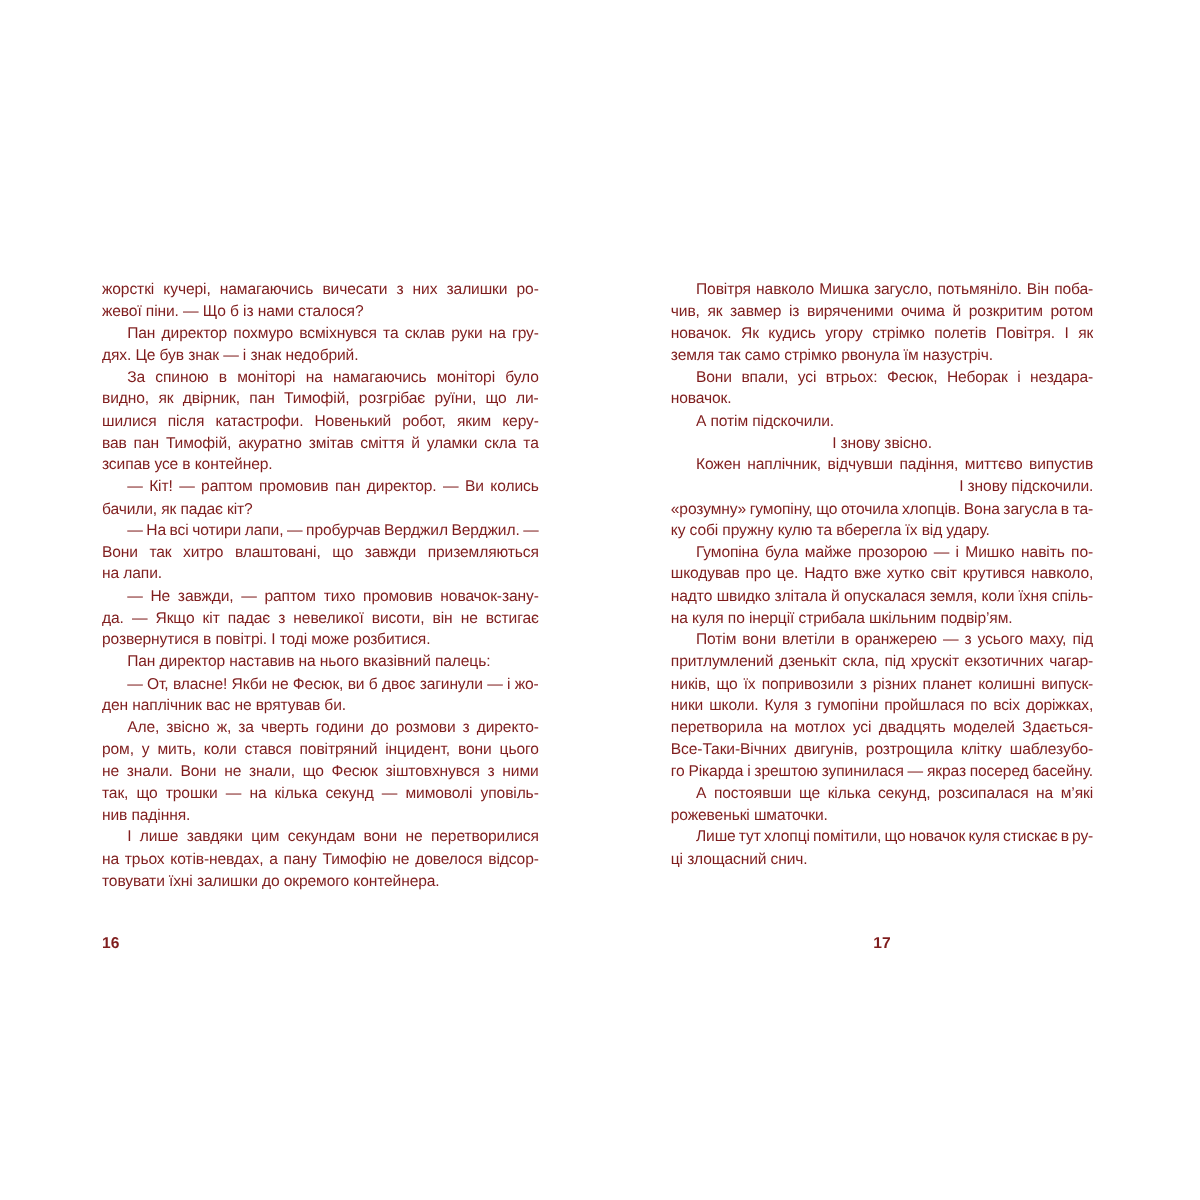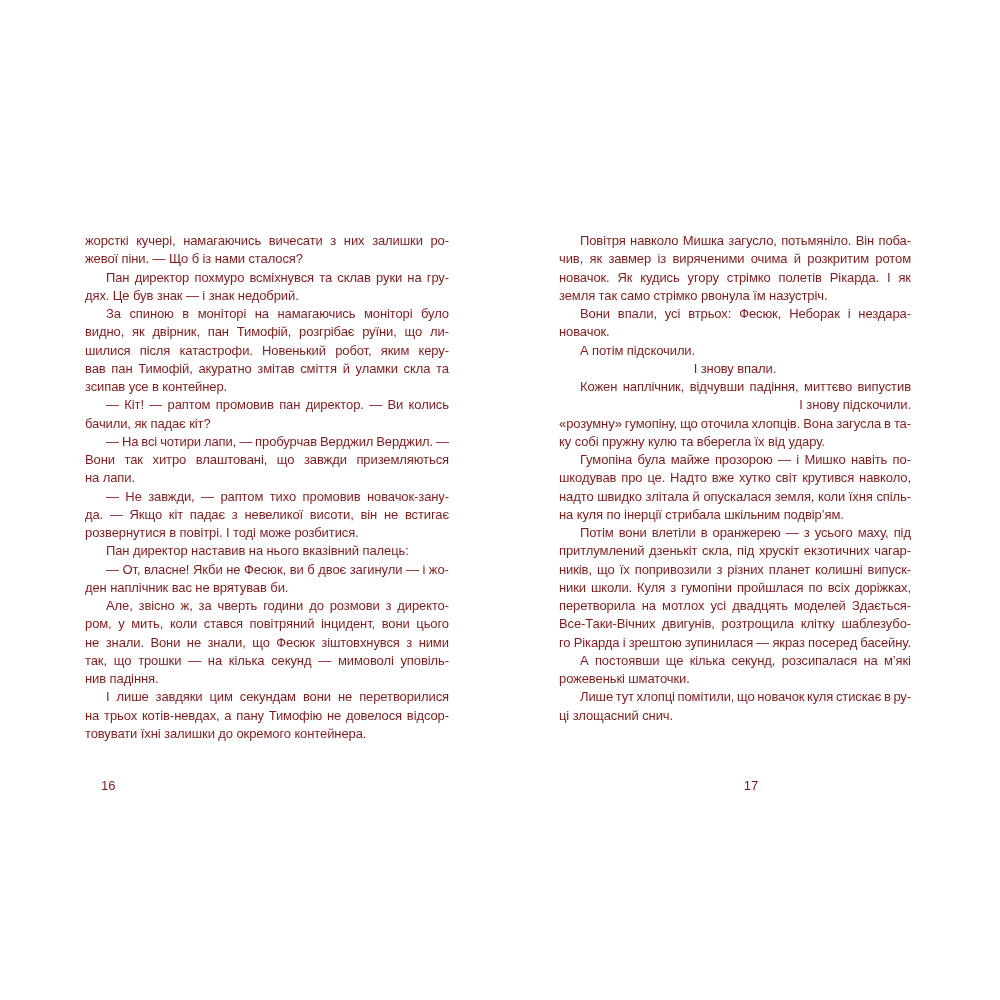--- a/index.html
+++ b/index.html
@@ -36,25 +36,25 @@
   .line.justify {
     display: flex;
     justify-content: space-between;
   }
   .line.indent { padding-left: 21px; }
   .line.center { text-align: center; }
   .line.right  { text-align: right; }
   .pagenum {
     position: absolute;
     top: 545px;
-    left: 16px;
+    left: 0;
     width: 100%;
     height: 18.25px;
     line-height: 18.25px;
-    font-weight: normal;
+    font-weight: bold;
     font-size: 13px;
     letter-spacing: 0;
   }
   .pagenum.left  { text-align: left; }
   .pagenum.right { text-align: center; }
 </style>
 </head>
 <body>
 
 <div class="spread">
@@ -299,38 +299,38 @@
           <span>розкритим</span>
           <span>ротом</span>
         </div>
         <div class="line justify">
           <span>новачок.</span>
           <span>Як</span>
           <span>кудись</span>
           <span>угору</span>
           <span>стрімко</span>
           <span>полетів</span>
-          <span>Рікарда.</span>
+          <span>Повітря.</span>
           <span>І</span>
           <span>як</span>
         </div>
         <div class="line left">земля так само стрімко рвонула їм назустріч.</div>
         <div class="line justify indent">
           <span>Вони</span>
           <span>впали,</span>
           <span>усі</span>
           <span>втрьох:</span>
           <span>Фесюк,</span>
           <span>Неборак</span>
           <span>і</span>
           <span>нездара-</span>
         </div>
         <div class="line left">новачок.</div>
         <div class="line left indent">А потім підскочили.</div>
-        <div class="line center">І знову впали.</div>
+        <div class="line center">І знову звісно.</div>
         <div class="line justify indent">
           <span>Кожен</span>
           <span>наплічник,</span>
           <span>відчувши</span>
           <span>падіння,</span>
           <span>миттєво</span>
           <span>випустив</span>
         </div>
         <div class="line right">І знову підскочили.</div>
         <div class="line justify">

